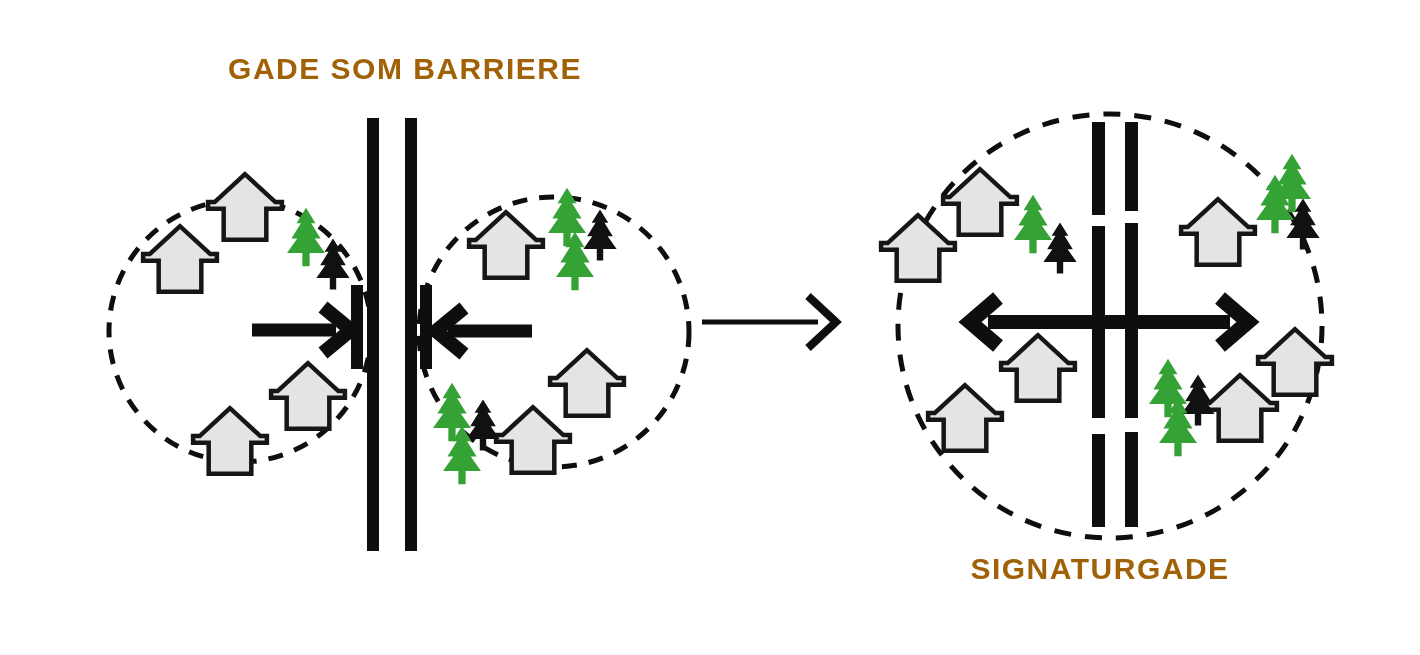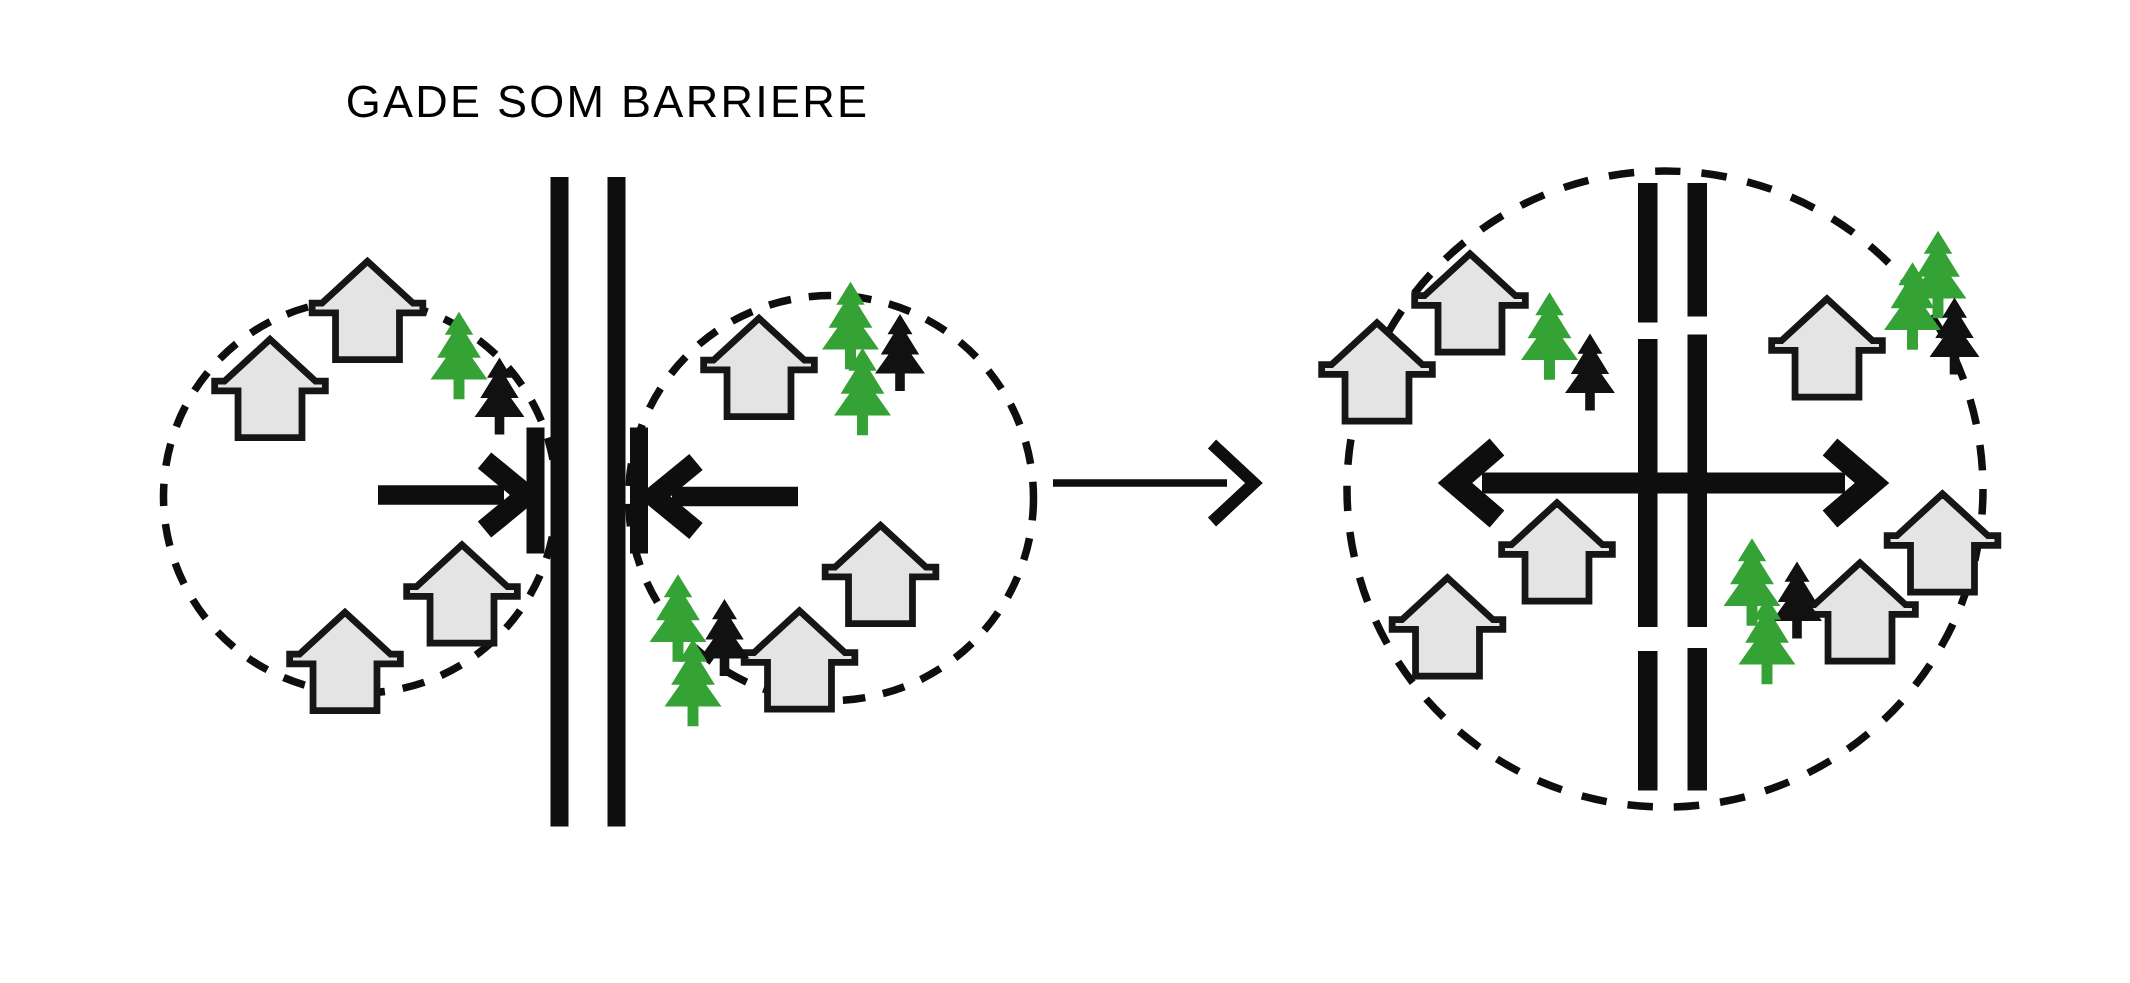--- a/index.html
+++ b/index.html
@@ -12,24 +12,24 @@
     font-family: "Liberation Sans", "DejaVu Sans", sans-serif;
   }
   .scene-svg {
     position: absolute;
     left: 0; top: 0;
     width: 1420px;
     height: 655px;
   }
   .diagram-title {
     position: absolute;
-    font-weight: normal;
+    font-weight: bold;
     font-size: 30px;
     letter-spacing: 1.5px;
-    color: #000000;
+    color: #a16207;
     text-align: center;
     white-space: nowrap;
     user-select: none;
   }
   .title-left  { left: 160px; width: 490px; top: 52px; }
   .title-right { left: 900px; width: 400px; top: 552px; }
 </style>
 </head>
 <body>
 
@@ -82,13 +82,14 @@
       <path d="M30,2 L17,23 L23,23 L10,44 L18,44 L4,64 L25,64 L25,82 L35,82 L35,64 L56,64 L42,44 L50,44 L37,23 L43,23 Z" transform="translate(1011.1,193.34) scale(0.73)" fill="#35a235"></path>
       <path d="M30,2 L17,23 L23,23 L10,44 L18,44 L4,64 L25,64 L25,82 L35,82 L35,64 L56,64 L42,44 L50,44 L37,23 L43,23 Z" transform="translate(1040.8,221.12) scale(0.64)" fill="#111111"></path>
       <path d="M30,2 L17,23 L23,23 L10,44 L18,44 L4,64 L25,64 L25,82 L35,82 L35,64 L56,64 L42,44 L50,44 L37,23 L43,23 Z" transform="translate(1270.1,152.34) scale(0.73)" fill="#35a235"></path>
       <path d="M30,2 L17,23 L23,23 L10,44 L18,44 L4,64 L25,64 L25,82 L35,82 L35,64 L56,64 L42,44 L50,44 L37,23 L43,23 Z" transform="translate(1253.1,173.34) scale(0.73)" fill="#35a235"></path>
       <path d="M30,2 L17,23 L23,23 L10,44 L18,44 L4,64 L25,64 L25,82 L35,82 L35,64 L56,64 L42,44 L50,44 L37,23 L43,23 Z" transform="translate(1283.8,197.12) scale(0.64)" fill="#111111"></path>
       <path d="M30,2 L17,23 L23,23 L10,44 L18,44 L4,64 L25,64 L25,82 L35,82 L35,64 L56,64 L42,44 L50,44 L37,23 L43,23 Z" transform="translate(1146.1,357.34) scale(0.73)" fill="#35a235"></path>
       <path d="M30,2 L17,23 L23,23 L10,44 L18,44 L4,64 L25,64 L25,82 L35,82 L35,64 L56,64 L42,44 L50,44 L37,23 L43,23 Z" transform="translate(1178.8,373.12) scale(0.64)" fill="#111111"></path>
       <path d="M30,2 L17,23 L23,23 L10,44 L18,44 L4,64 L25,64 L25,82 L35,82 L35,64 L56,64 L42,44 L50,44 L37,23 L43,23 Z" transform="translate(1156.1,396.34) scale(0.73)" fill="#35a235"></path>
     </svg>
   <div class="diagram-title title-left">GADE SOM BARRIERE</div>
+  <div class="diagram-title title-right">SIGNATURGADE</div>
 </div>
 
 </body></html>

